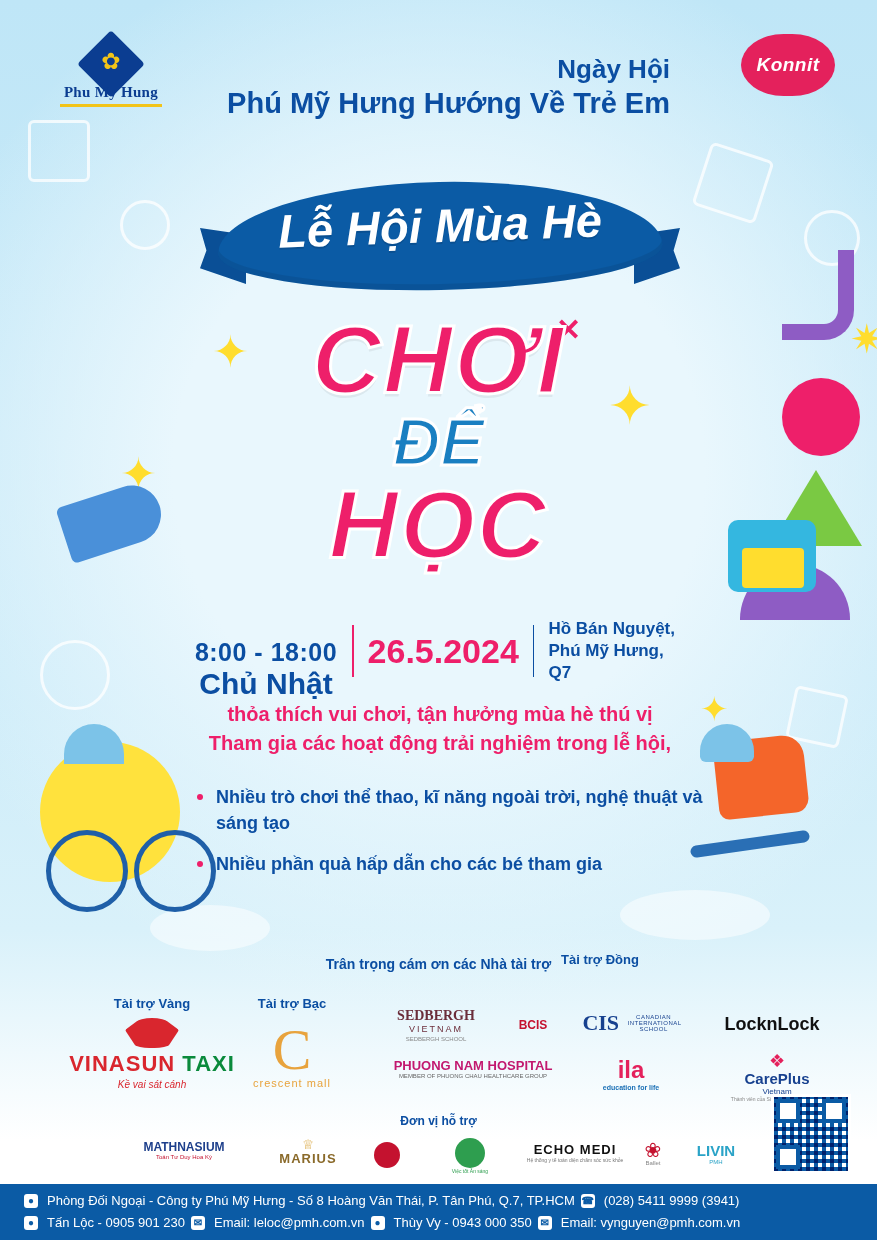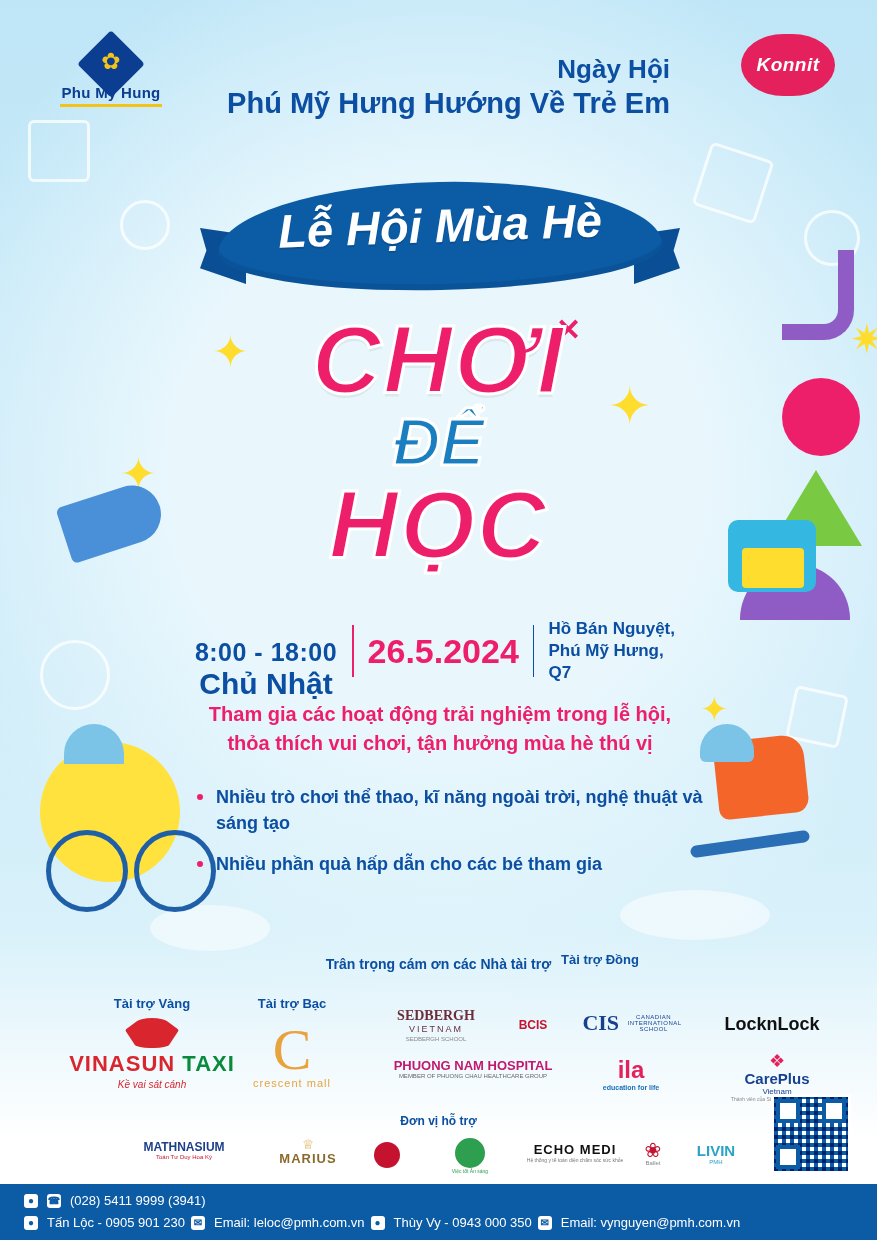--- a/index.html
+++ b/index.html
@@ -63,21 +63,21 @@
     font-size: 23px;
     line-height: 26px;
     font-family: "DejaVu Serif", serif;
   }
   .logo-pmh .name {
     position: absolute;
     left: 0;
     top: 44px;
     width: 130px;
     color: #0b3d91;
-    font-family: Liberation Sans, sans-serif;
+    font-family: Liberation Serif, serif;
     font-weight: bold;
     font-size: 15px;
     letter-spacing: 0.3px;
   }
   .logo-pmh .bar {
     position: absolute;
     left: 14px;
     top: 64px;
     width: 102px;
     height: 3px;
@@ -443,22 +443,22 @@
     <div class="vline"></div>
     <div class="info-col date">26.5.2024</div>
     <div class="vline blue"></div>
     <div class="info-col place">
       <div>Hồ Bán Nguyệt,</div>
       <div>Phú Mỹ Hưng, Q7</div>
     </div>
   </div>
 
   <div class="tagline">
+    <div>thỏa thích vui chơi, tận hưởng mùa hè thú vị</div>
     <div>Tham gia các hoạt động trải nghiệm trong lễ hội,</div>
-    <div>thỏa thích vui chơi, tận hưởng mùa hè thú vị</div>
   </div>
 
   <div class="bullets">
     <ul>
       <li>Nhiều trò chơi thể thao, kĩ năng ngoài trời, nghệ thuật và sáng tạo</li>
       <li>Nhiều phần quà hấp dẫn cho các bé tham gia</li>
     </ul>
   </div>
 
   <div class="spon-title">Trân trọng cám ơn các Nhà tài trợ</div>
@@ -544,20 +544,21 @@
 
   <div class="qr">
     <div class="qr-corner" style="left:2px;top:2px;"></div>
     <div class="qr-corner" style="right:2px;top:2px;"></div>
     <div class="qr-corner" style="left:2px;bottom:2px;"></div>
   </div>
 
   <div class="footer">
     <div class="row r1">
       <span class="fic">●</span>
+      <span>Phòng Đối Ngoại - Công ty Phú Mỹ Hưng - Số 8 Hoàng Văn Thái, P. Tân Phú, Q.7, TP.HCM</span>
       <span class="fic">☎</span>
       <span>(028) 5411 9999 (3941)</span>
     </div>
     <div class="row r2">
       <span class="fic">●</span>
       <span>Tấn Lộc - 0905 901 230</span>
       <span class="fic">✉</span>
       <span>Email: leloc@pmh.com.vn</span>
       <span class="fic">●</span>
       <span>Thùy Vy - 0943 000 350</span>

